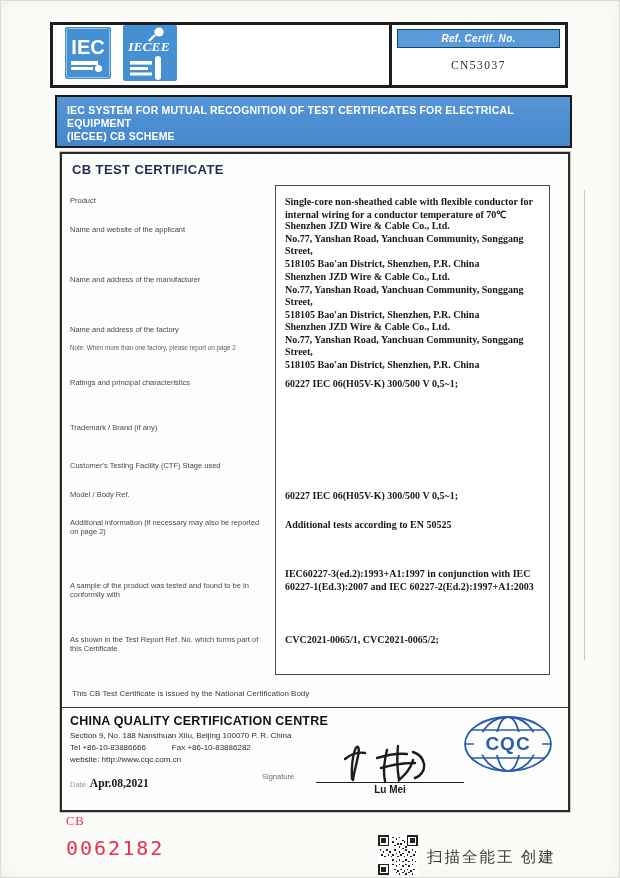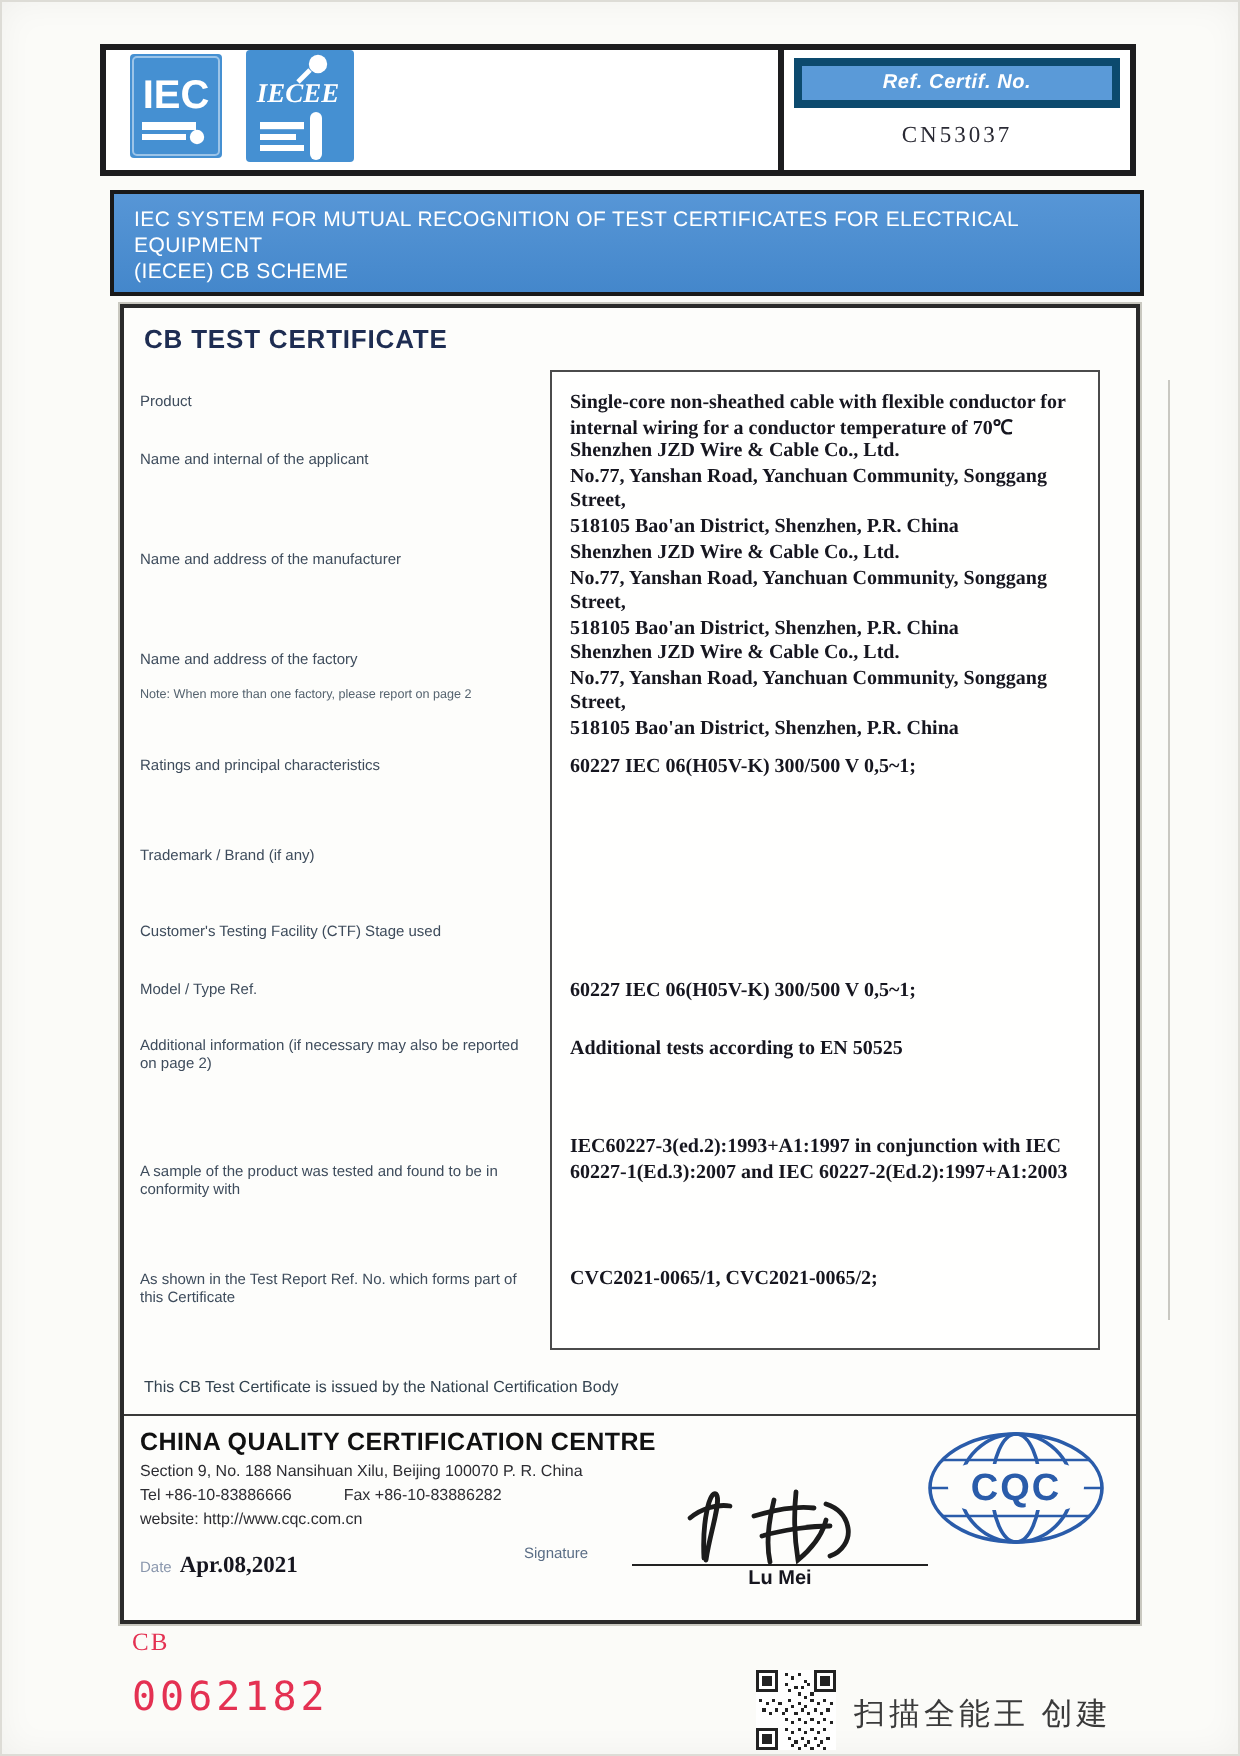--- a/index.html
+++ b/index.html
@@ -5,25 +5,25 @@
   * { margin:0; padding:0; box-sizing:border-box; }
   html,body { width:620px; height:878px; }
   body { background:#efeeea; font-family:"Liberation Sans", sans-serif; position:relative; overflow:hidden; }
   .paper { position:absolute; inset:0; background:#fbfbf8; box-shadow: inset 0 0 0 1px #dddcd6, inset 0 0 18px rgba(0,0,0,0.05); }
   .scan-line-right { position:absolute; left:584px; top:190px; height:470px; width:1px; background:#c9c8c2; }
 
   
   .hdr { position:absolute; left:50px; top:22px; width:518px; height:66px; border:3px solid #1d1d1f; background:#fff; display:flex; }
   .hdr-logos { flex:1; display:flex; align-items:center; padding-left:12px; gap:12px; }
   .hdr-ref { width:176px; border-left:3px solid #1d1d1f; padding:4px 5px; display:flex; flex-direction:column; }
-  .ref-bar { background:#5a9ad8; border:4px solid #0c4a6e; color:#fff; font-weight:bold; font-style:italic; font-size:10px; text-align:center; padding:3px 0; letter-spacing:0.3px; }
+  .ref-bar { background:#5a9ad8; border:1px solid #0c4a6e; color:#fff; font-weight:bold; font-style:italic; font-size:10px; text-align:center; padding:3px 0; letter-spacing:0.3px; }
   .ref-val { flex:1; display:flex; align-items:center; justify-content:center; font-family:"Liberation Serif", serif; font-size:11.5px; letter-spacing:1.5px; color:#2a2a34; }
 
   
-  .banner { position:absolute; left:55px; top:95px; width:517px; height:53px; border:2px solid #191919; background:#4a8ed2; background:linear-gradient(#5796d6,#4487cb); color:#fff; font-weight:normal; font-size:10.5px; line-height:13px; padding:7px 10px; letter-spacing:0.2px; }
+  .banner { position:absolute; left:55px; top:95px; width:517px; height:53px; border:2px solid #191919; background:#4a8ed2; background:linear-gradient(#5796d6,#4487cb); color:#fff; font-weight:bold; font-size:10.5px; line-height:13px; padding:7px 10px; letter-spacing:0.2px; }
 
   
   .mainbox { position:absolute; left:60px; top:152px; width:510px; height:660px; border:2px solid #2b2b2b; background:#fdfdfb; padding:6px 8px 0 8px; box-shadow:0 0 0 1px #c9c8c0; }
   .cert-title { color:#1e2d52; font-weight:bold; font-size:13px; letter-spacing:0.4px; margin:2px 0 8px 2px; }
 
   .fields { position:relative; height:490px; }
   .value-outline { position:absolute; left:205px; top:0; bottom:0; right:10px; border:1px solid #4b4b4b; background:#fffffe; }
   .frow { display:flex; position:relative; }
   .flabel { width:205px; padding-right:14px; color:#3e4c5c; font-size:7.5px; line-height:9px; }
   .fnote { color:#55636f; font-size:6.3px; line-height:8px; margin-top:10px; }
@@ -108,21 +108,21 @@
 
     <div class="frow" style="height:30px">
       <div class="flabel" style="padding-top:11px">Product</div>
       <div class="fvalue" style="padding-top:11px">
         <div>Single-core non-sheathed cable with flexible conductor for</div>
         <div>internal wiring for a conductor temperature of 70℃</div>
       </div>
     </div>
 
     <div class="frow" style="height:50px">
-      <div class="flabel" style="padding-top:10px">Name and internal of the applicant</div>
+      <div class="flabel" style="padding-top:10px">Name and website of the applicant</div>
       <div class="fvalue" style="padding-top:5px">
         <div>Shenzhen JZD Wire &amp; Cable Co., Ltd.</div>
         <div>No.77, Yanshan Road, Yanchuan Community, Songgang Street,</div>
         <div>518105 Bao'an District, Shenzhen, P.R. China</div>
       </div>
     </div>
 
     <div class="frow" style="height:50px">
       <div class="flabel" style="padding-top:10px">Name and address of the manufacturer</div>
       <div class="fvalue" style="padding-top:6px">
@@ -155,21 +155,21 @@
       <div class="flabel" style="padding-top:6px">Trademark / Brand (if any)</div>
       <div class="fvalue"></div>
     </div>
 
     <div class="frow" style="height:29px">
       <div class="flabel" style="padding-top:6px">Customer's Testing Facility (CTF) Stage used</div>
       <div class="fvalue"></div>
     </div>
 
     <div class="frow" style="height:29px">
-      <div class="flabel" style="padding-top:6px">Model / Type Ref.</div>
+      <div class="flabel" style="padding-top:6px">Model / Body Ref.</div>
       <div class="fvalue" style="padding-top:6px">
         <div>60227 IEC 06(H05V-K) 300/500 V 0,5~1;</div>
       </div>
     </div>
 
     <div class="frow" style="height:49px">
       <div class="flabel" style="padding-top:5px">Additional information (if necessary may also be reported on page 2)</div>
       <div class="fvalue" style="padding-top:6px">
         <div>Additional tests according to EN 50525</div>
       </div>

